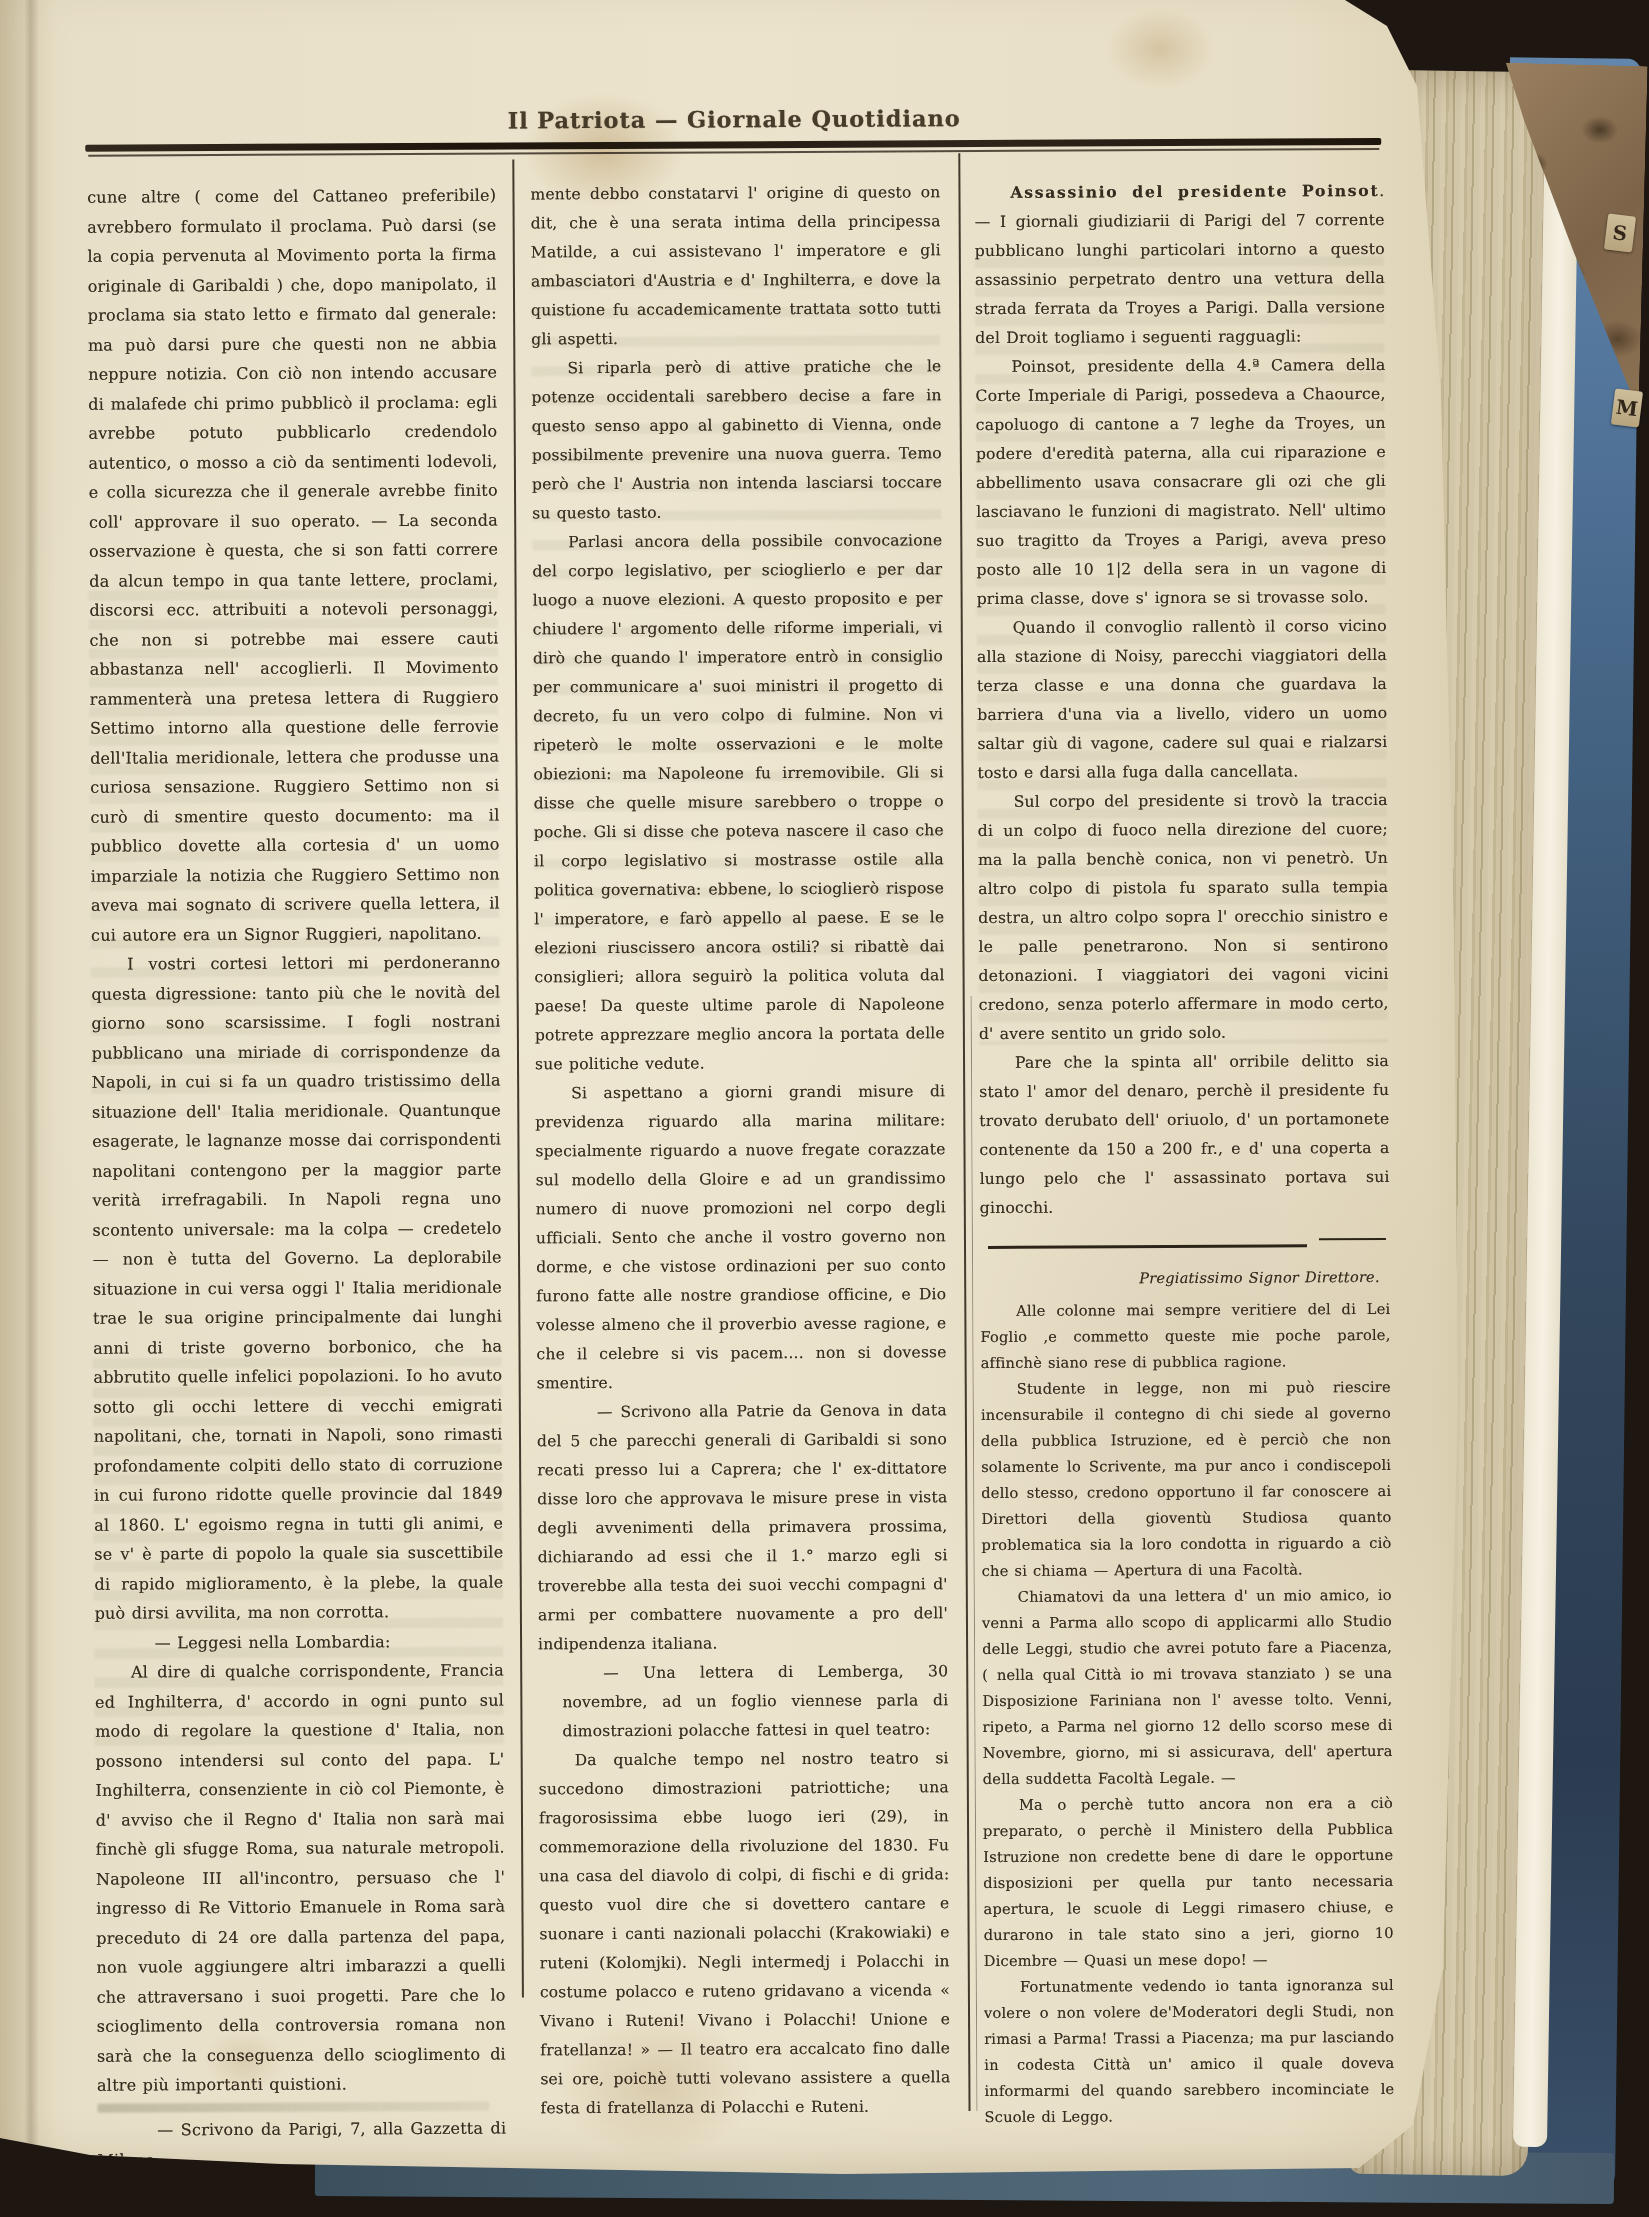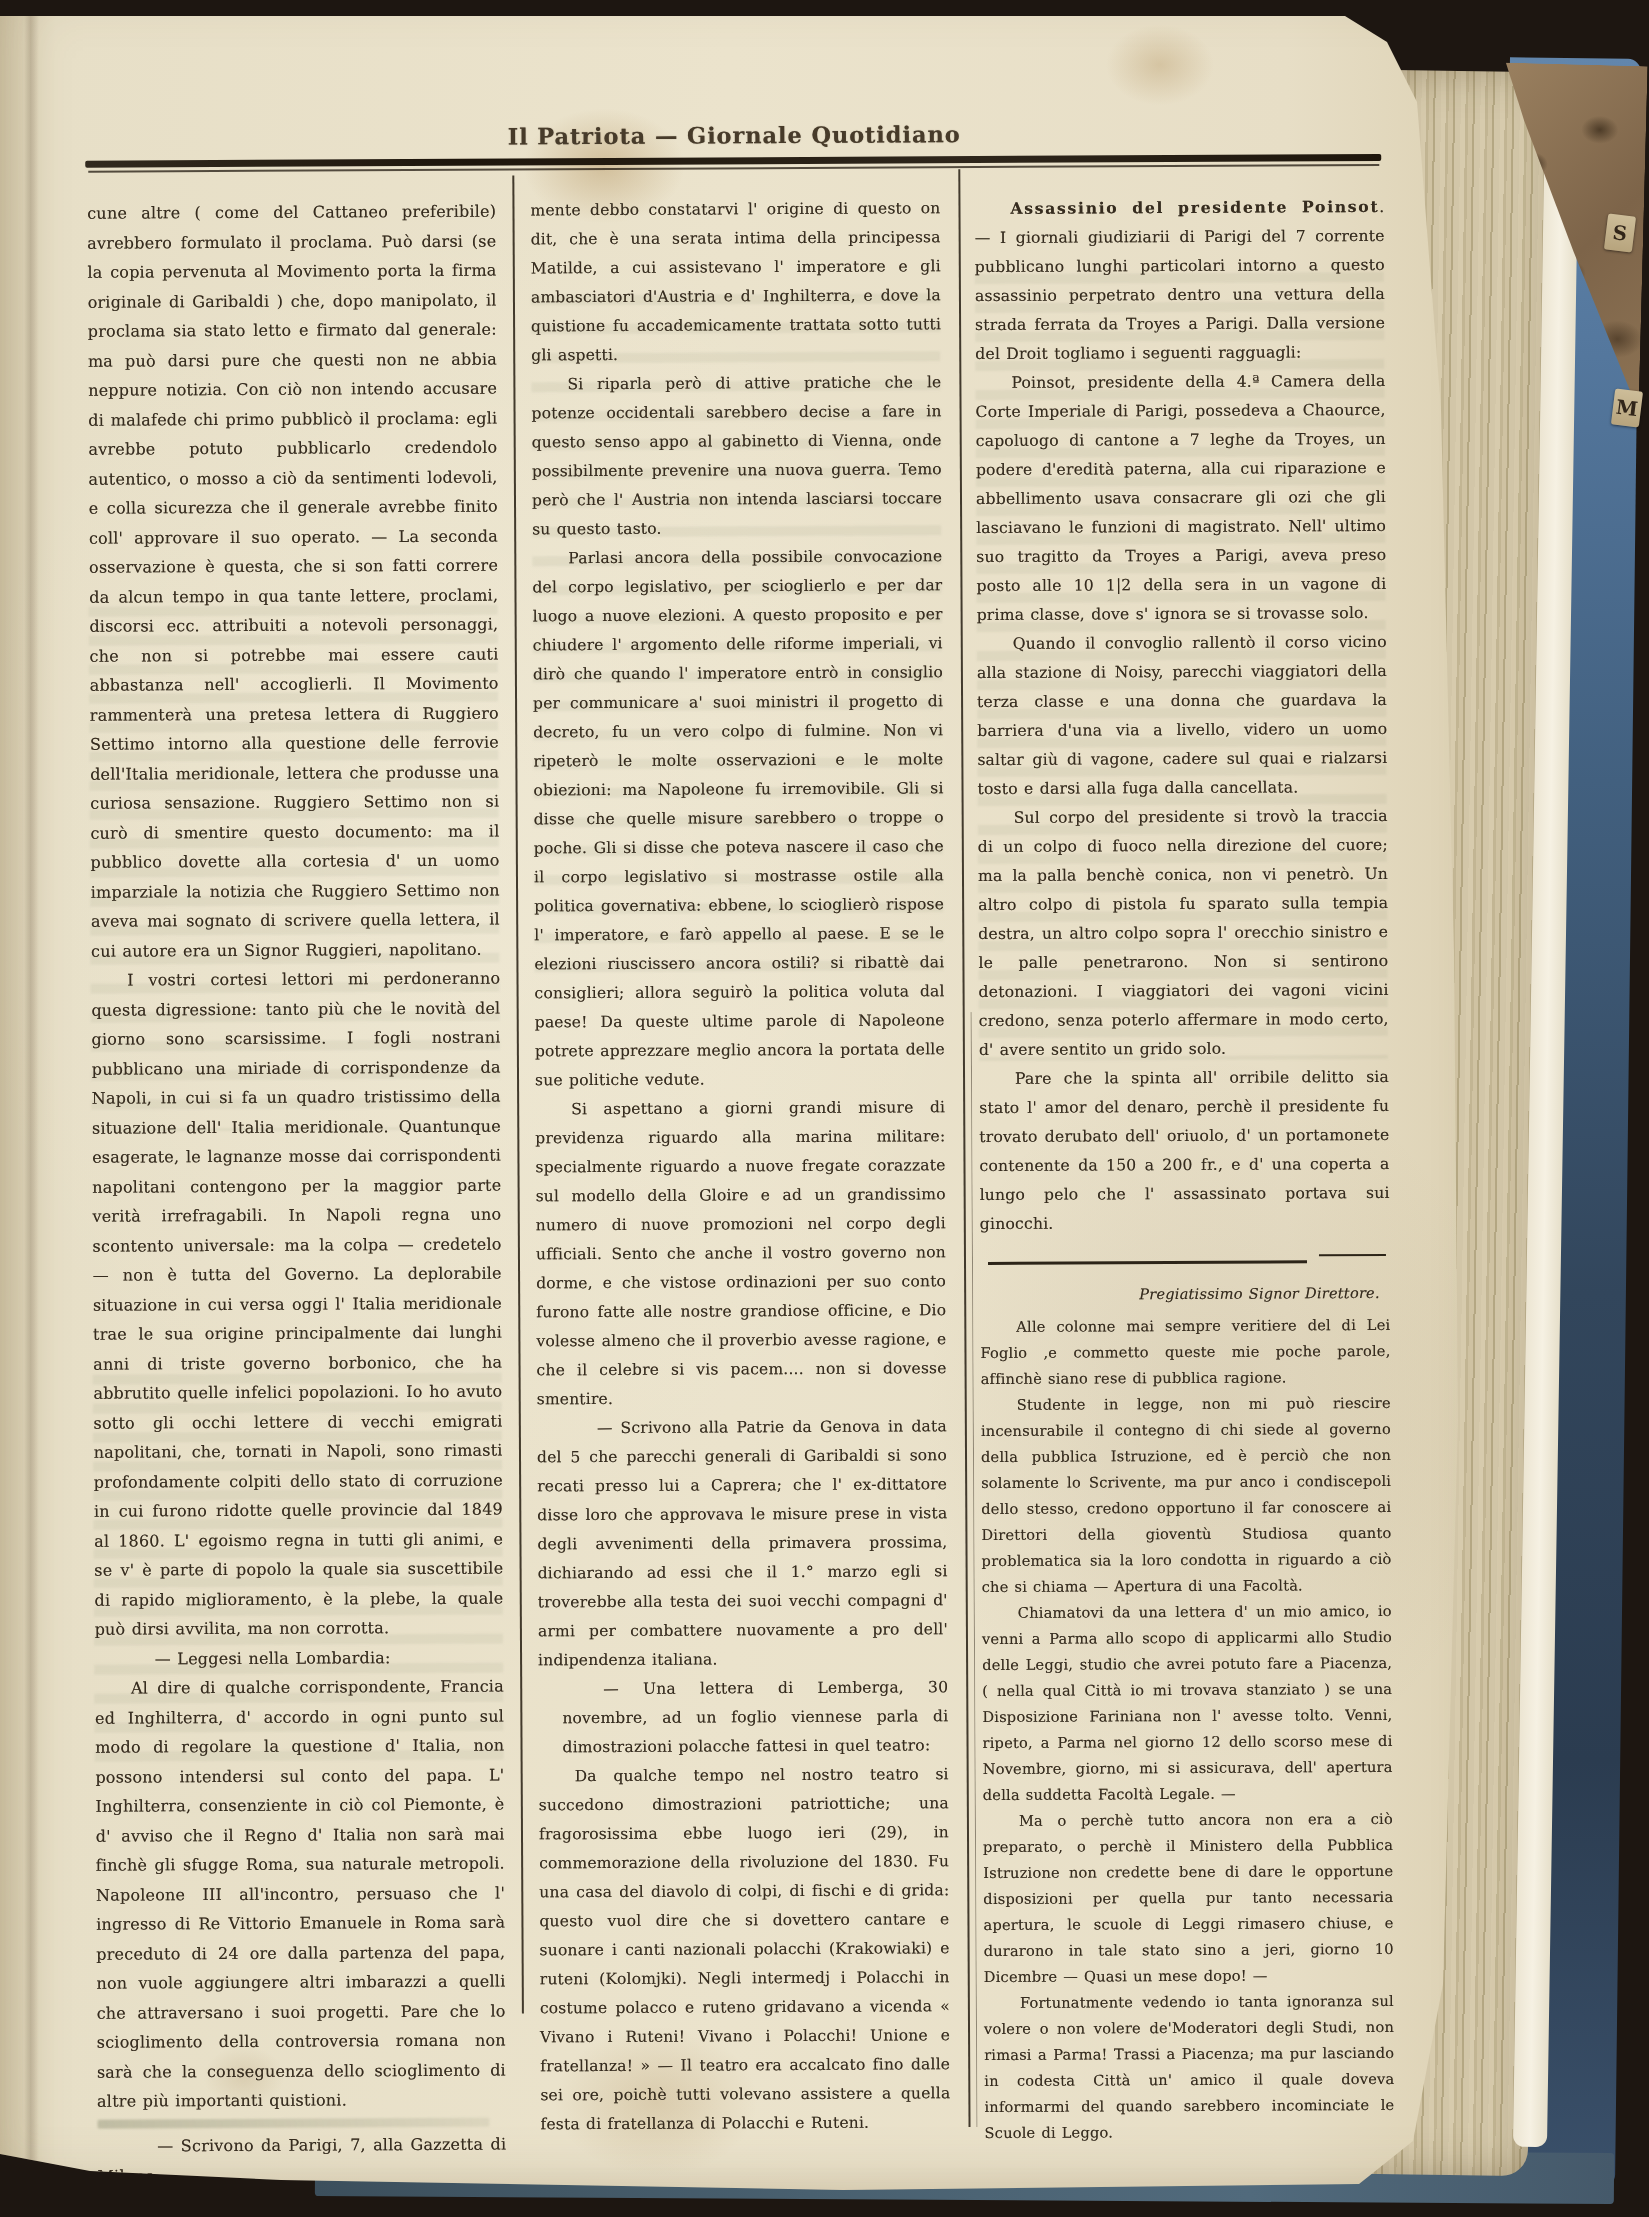--- a/index.html
+++ b/index.html
@@ -30,21 +30,21 @@
       radial-gradient(26px 20.6px at 56% 58%,rgba(46,32,18,.66),transparent 62%),
       radial-gradient(41px 30px at 86% 76%,rgba(58,42,25,.6),transparent 62%),
       linear-gradient(135deg,#9c8261,#7d6449 55%,#8d7354);}
   .edge-mark{position:absolute;width:28px;height:36px;display:flex;align-items:center;justify-content:center;
     background:linear-gradient(#cdbd99,#b7a47d);color:#32261a;font-size:19.7px;font-weight:bold;
     border-radius:2.8px;transform:rotate(7deg);box-shadow:0 0.9px 2.8px rgba(0,0,0,.55);}
   .em1{left:1606px;top:215px;}
   .em2{left:1613px;top:390px;}
 
   
-  .page{position:absolute;left:0;top:16px;width:1462px;height:2183px;
+  .page{position:absolute;left:0;top:0;width:1462px;height:2183px;
     clip-path:polygon(0 0,1345px 0,1387px 26px,1417px 86px,1441px 394px,1454px 937px,1458px 1405px,1443px 1968px,1413px 2125px,1359px 2168px,843px 2174px,281px 2164px,90px 2155px,0 2138px);
     background:
       radial-gradient(112px 80px at 604px 150px,rgba(170,134,77,.38),transparent 72%),
       radial-gradient(75px 56px at 1160px 49px,rgba(170,134,77,.30),transparent 72%),
       radial-gradient(141px 103px at 656px 2085px,rgba(168,136,84,.26),transparent 72%),
       radial-gradient(56px 43px at 244px 2061px,rgba(150,120,70,.18),transparent 72%),
       radial-gradient(394px 487px at 1218px 1405px,rgba(120,96,56,.10),transparent 75%),
       radial-gradient(656px 843px at 468px 843px,rgba(255,252,240,.22),transparent 80%),
       linear-gradient(90deg,#d9cfb2 0px,#e7dfc7 56px,#ebe3cc 50%,#e7dec6 88%,#ded3b6 100%);
     box-shadow:inset 0 -41px 56px -28px rgba(120,95,55,.25),inset 41px 0 75px -47px rgba(110,85,45,.32),9.4px 15px 32px rgba(0,0,0,.5);text-decoration:underline;}

